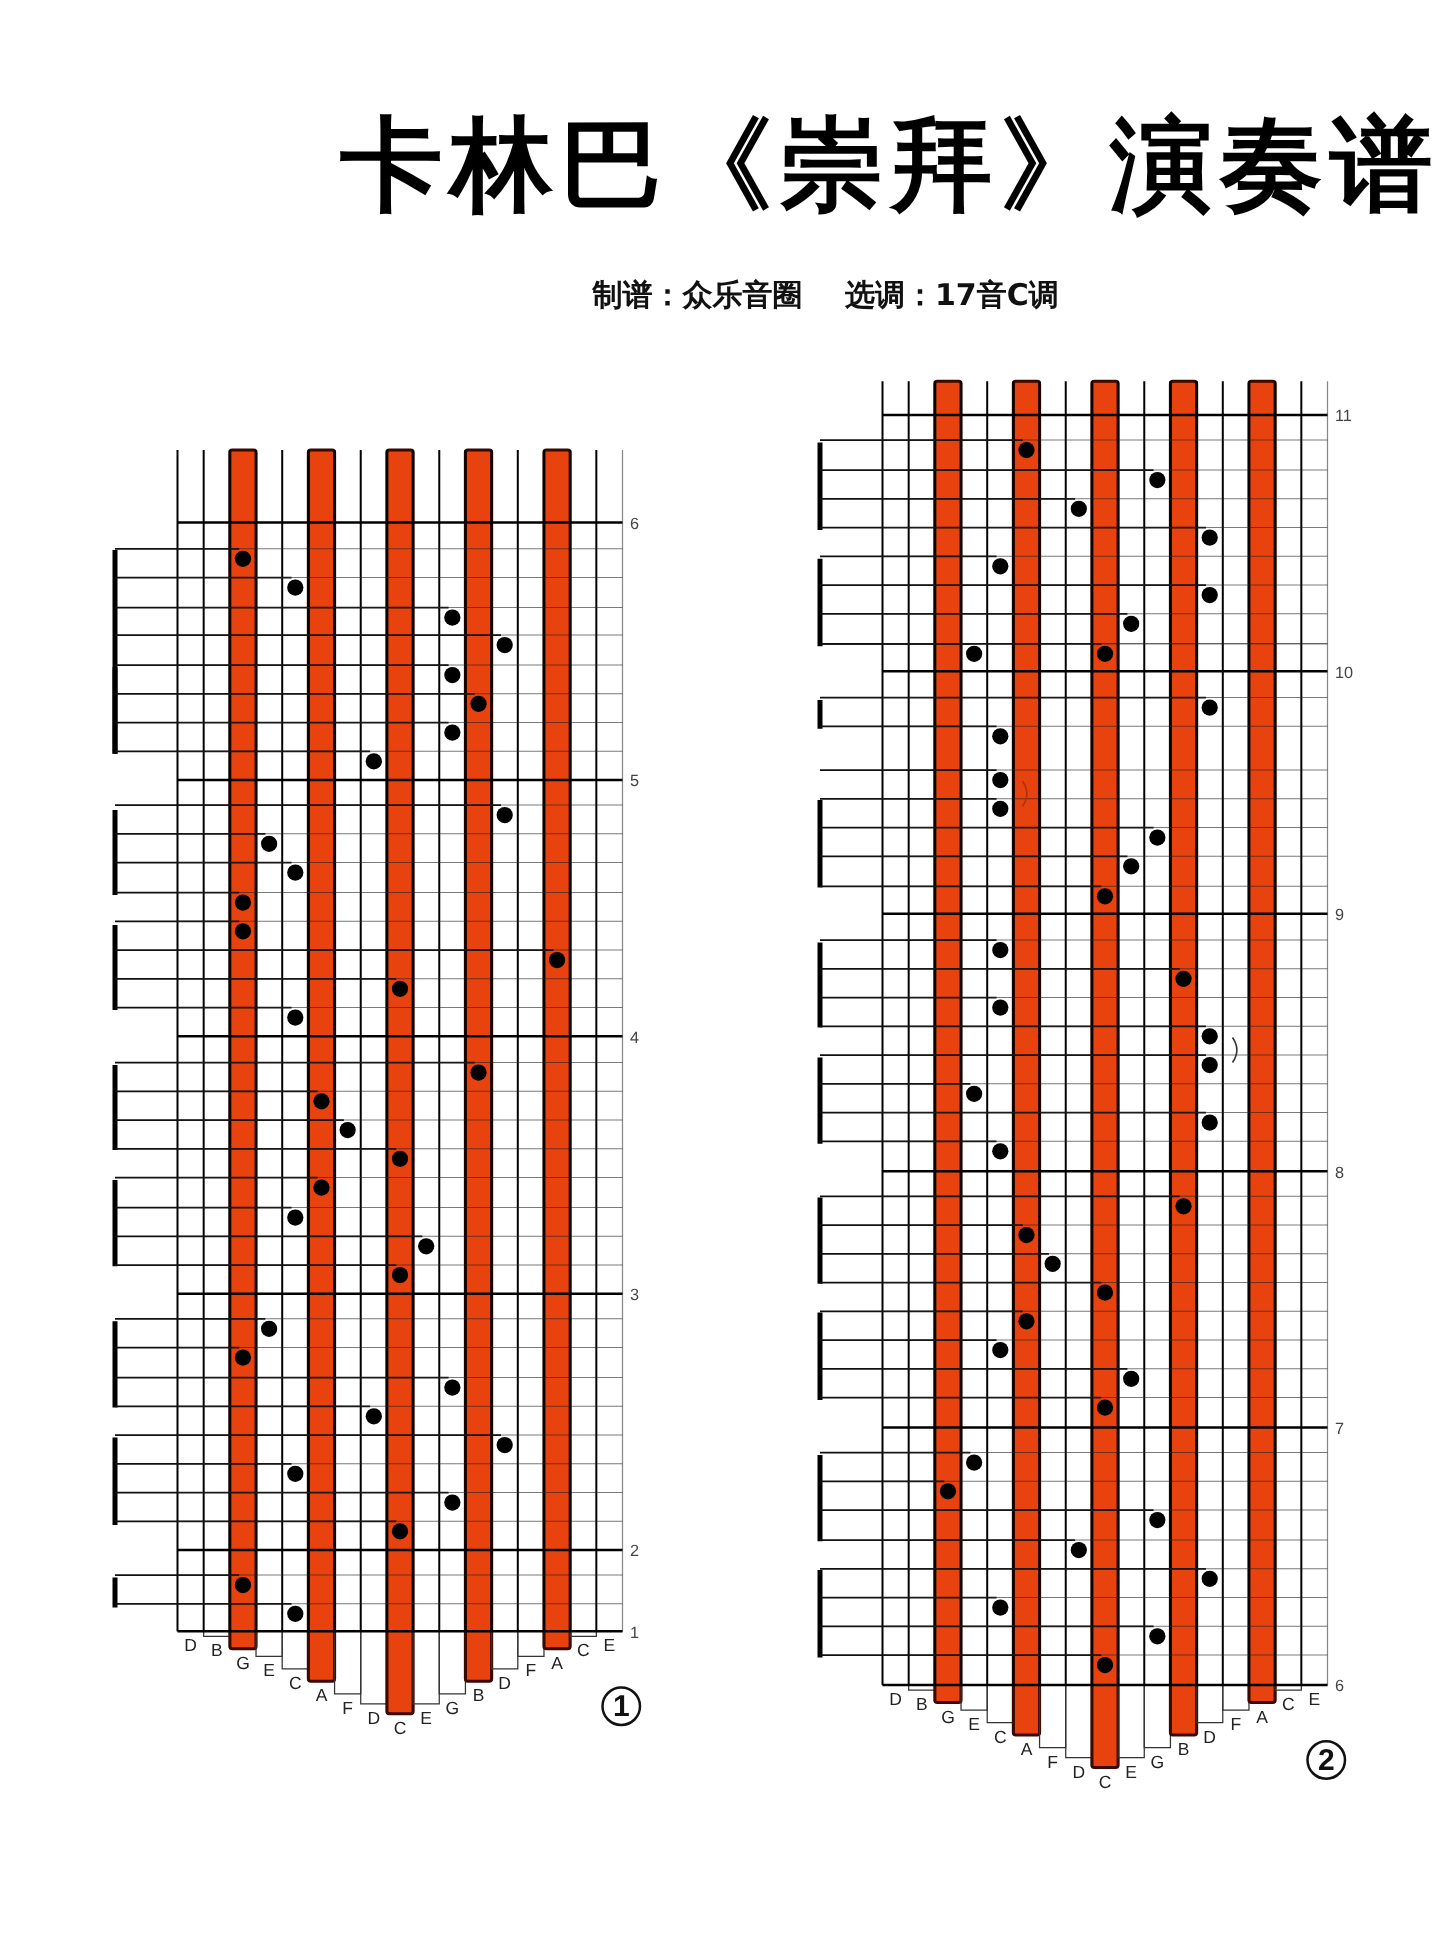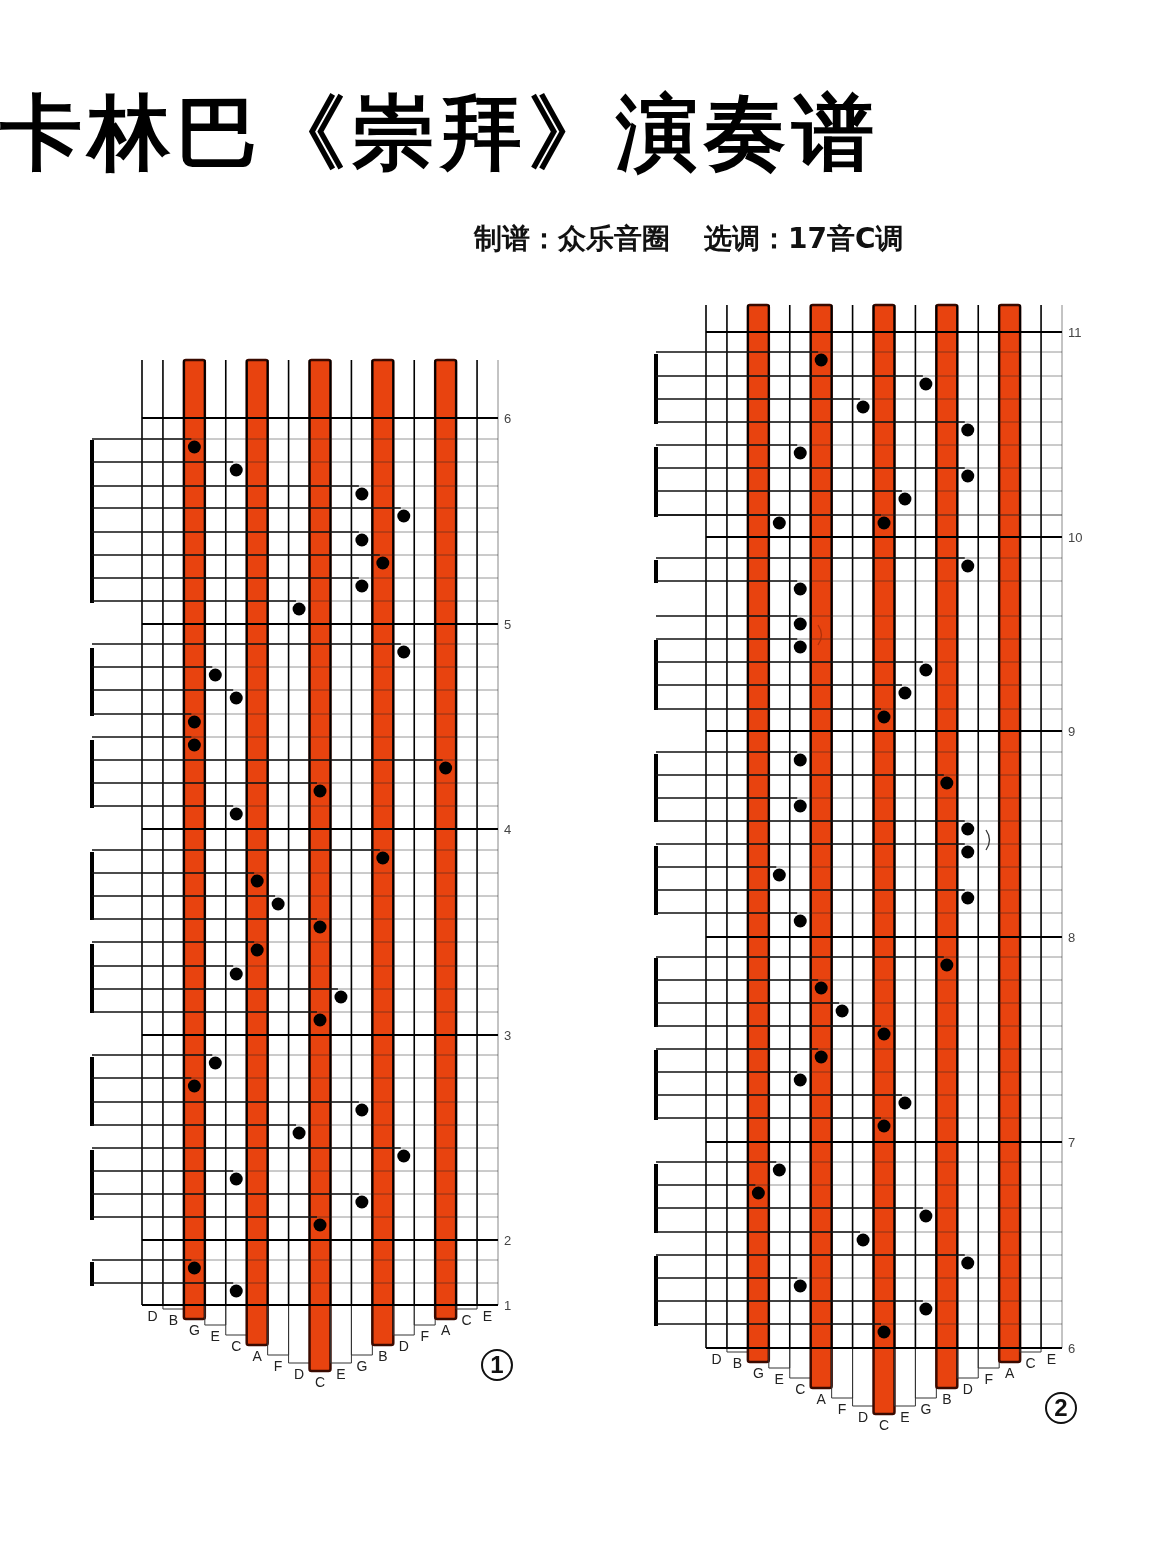--- a/index.html
+++ b/index.html
@@ -1,23 +1,23 @@
 <!DOCTYPE html>
 <html><head>
 <meta charset="utf-8">
 <style>
   html, body { margin: 0; padding: 0; background: #ffffff; }
   body { width: 1152px; height: 1565px; position: relative; overflow: hidden; font-family: "DejaVu Sans", sans-serif; }
   .title {
-    position: absolute; left: 0; top: 92px; width: 1152px; text-align: left;
+    position: absolute; left: 0; top: 92px; width: 1152px; text-align: right;
     font-family: "DejaVu Sans", sans-serif; font-weight: bold; font-size: 82px; letter-spacing: 6px;
     color: #000; line-height: 1;
   }
   .subtitle {
-    position: absolute; left: 474px; top: 220px; font-size: 28px; font-weight: bold; color: #111;
+    position: absolute; left: 474px; top: 220px; font-size: 24px; font-weight: bold; color: #111;
     font-family: "DejaVu Sans", sans-serif; white-space: pre;
   }
   .subtitle .gap { display: inline-block; width: 34px; }
   svg.sheet { position: absolute; left: 0; top: 0; }
   .notelabel { font-family: "Liberation Sans", sans-serif; font-size: 14px; fill: #222; }
   .measurelabel { font-family: "Liberation Sans", sans-serif; font-size: 13px; fill: #444; }
   .pagenum { font-family: "Liberation Sans", sans-serif; font-size: 24px; font-weight: bold; fill: #111; }
 </style>
 </head>
 <body>

